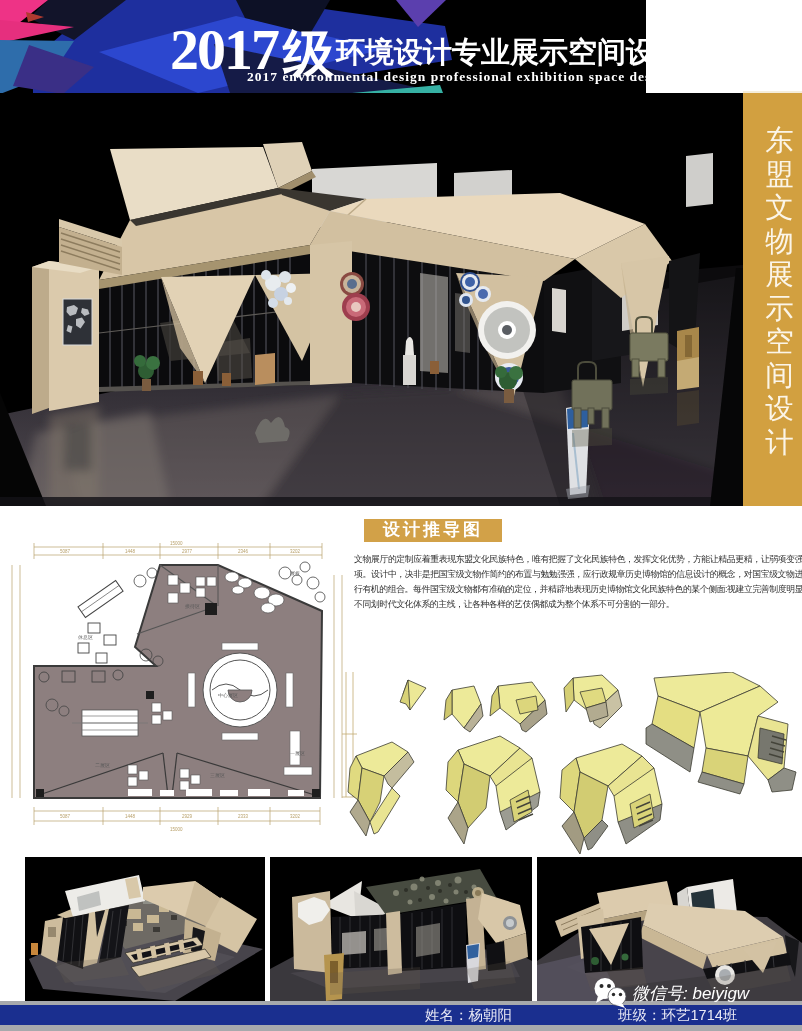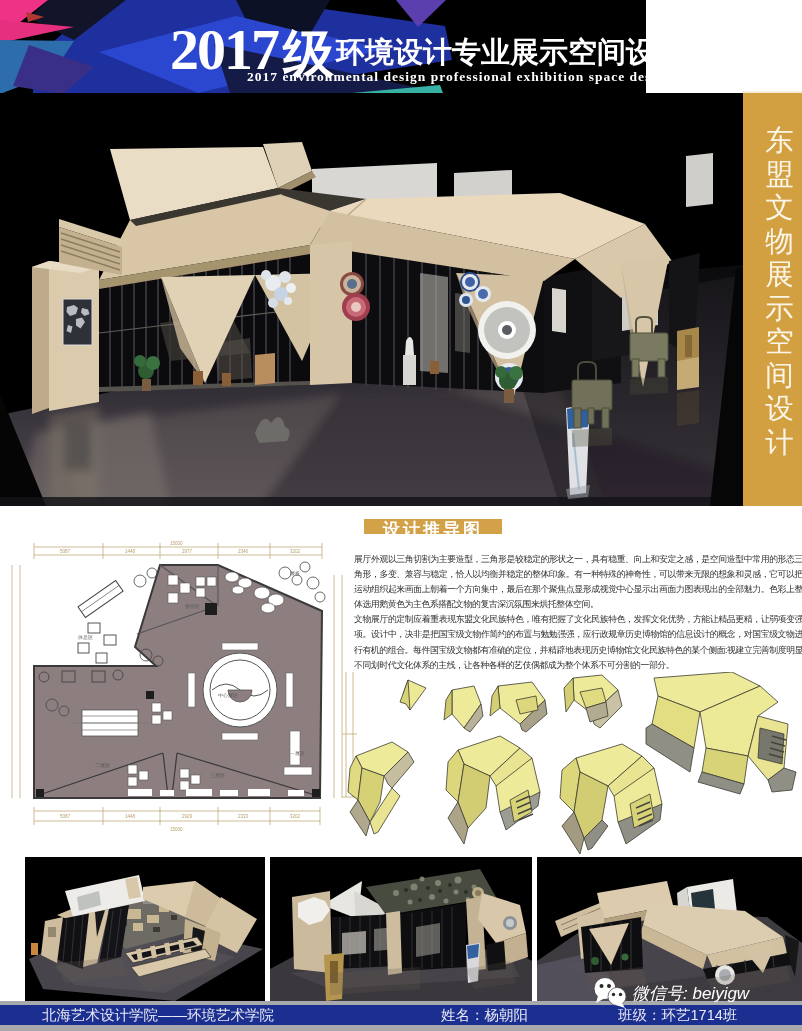--- a/index.html
+++ b/index.html
@@ -271,24 +271,23 @@
   <rect x="685" y="242" width="7" height="22" fill="#6e5428" opacity="0.6"></rect>
   <polygon points="677,300 699,297 699,330 677,333" fill="#5e4f30" opacity="0.35"></polygon>
 </svg>
 </div>
 
 <div class="abs" style="left:743px;top:91px;width:59px;height:415px;background:#d2a040;border-top:2px solid #f5eedb;box-sizing:border-box;">
 
   <div style="position:absolute;left:7px;top:31px;width:59px;text-align:center;font-size:28.5px;line-height:33.5px;color:#fbf5e8;">东<br>盟<br>文<br>物<br>展<br>示<br>空<br>间<br>设<br>计</div>
 </div>
 
-<div class="abs" style="left:364px;top:519px;width:138px;height:15px;background:#d2a148;color:#fff;font-weight:bold;font-size:17px;text-align:center;line-height:21px;letter-spacing:3px;">设计推导图</div>
+<div class="abs" style="left:364px;top:519px;width:138px;height:23px;background:#d2a148;color:#fff;font-weight:bold;font-size:17px;text-align:center;line-height:21px;letter-spacing:3px;">设计推导图</div>
 
 <div class="abs" style="left:354px;top:552px;width:449px;font-size:8.9px;line-height:15.1px;color:#303030;text-align:justify;letter-spacing:-0.45px;">
-<div>展厅外观以三角切割为主要造型，三角形是较稳定的形状之一，具有稳重、向上和安定之感，是空间造型中常用的形态三角形，多变、兼容与稳定，恰人以均衡并稳定的整体印象。有一种特殊的神奇性，可以带来无限的想象和灵感，它可以把运动组织起来画面上朝着一个方向集中，最后在那个聚焦点显形成视觉中心显示出画面力图表现出的全部魅力。色彩上整体选用鹅黄色为主色系搭配文物的复古深沉氛围来烘托整体空间。</div>
 <div>文物展厅的定制应着重表现东盟文化民族特色，唯有把握了文化民族特色，发挥文化优势，方能让精品更精，让弱项变强项。设计中，决非是把国宝级文物作简约的布置与勉勉强强，应行政规章历史博物馆的信息设计的概念，对国宝级文物进行有机的组合。每件国宝级文物都有准确的定位，并精辟地表现历史博物馆文化民族特色的某个侧面:视建立完善制度明显不同划时代文化体系的主线，让各种各样的艺伎偶都成为整个体系不可分割的一部分。</div>
 </div>
 
 <div class="abs" style="left:0;top:515px;width:352px;height:342px;">
 <svg width="352" height="342" viewBox="0 0 352 342">
 
   <polygon points="160,50 218,50 322,96 320,283 34,283 34,151 156,151 135,132" fill="#8d7f7f" stroke="#3a3a3a" stroke-width="2"></polygon>
 
   <line x1="160" y1="50" x2="217" y2="91" stroke="#555" stroke-width="1.2"></line>
   <line x1="217" y1="91" x2="137" y2="119" stroke="#555" stroke-width="1.2"></line>
@@ -786,19 +785,18 @@
       <circle cx="28.5" cy="22.5" r="1.7" fill="#2a2a2a"></circle>
     </g>
     <text x="40" y="27" font-size="17" fill="#ffffff">微信号: beiyigw</text>
   </svg>
 </div>
 
 <div class="abs" style="left:0;top:1001px;width:802px;height:30px;background:#a7a9ac;">
 
   <div style="position:absolute;left:0;top:3.5px;width:802px;height:20px;background:#1a2f8f;color:#e9e9f5;font-size:14.5px;line-height:20px;">
 
-    <span style="position:absolute;left:42px;">北海艺术设计学院——环境艺术学院</span>
-
-    <span style="position:absolute;left:425px;margin-left:16px;">姓名：杨朝阳</span>
+
+    <span style="position:absolute;left:425px;">姓名：杨朝阳</span>
 
     <span style="position:absolute;left:618px;">班级：环艺1714班</span>
   </div>
 </div>
 
 </body></html>

